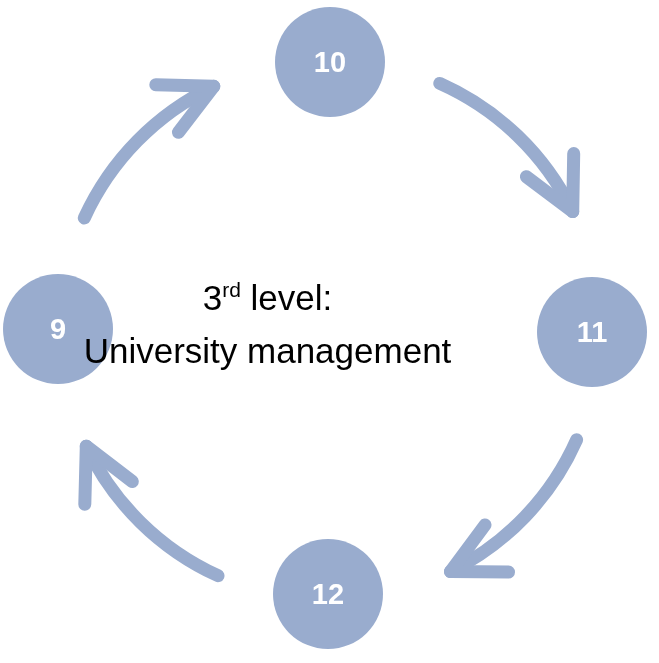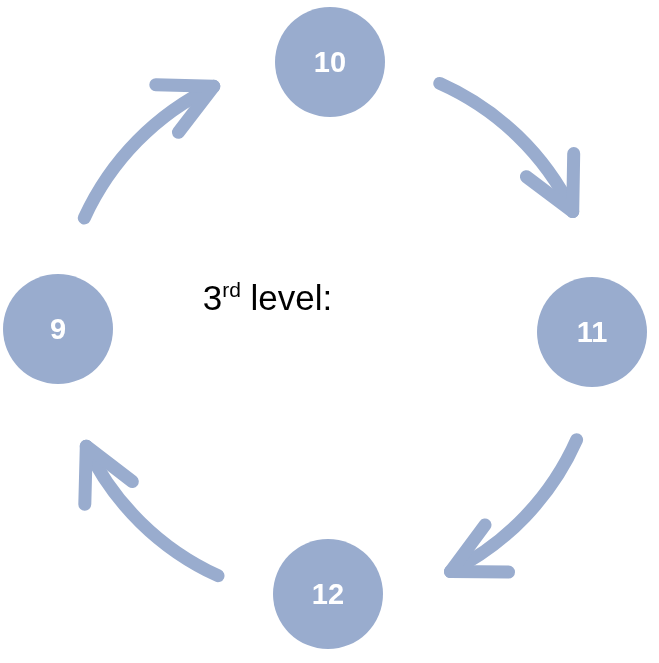--- a/index.html
+++ b/index.html
@@ -100,15 +100,16 @@
     </g>
 
     <g>
       <circle class="node-circle" cx="58" cy="329" r="55"></circle>
       <text class="node-label" x="58" y="329" dy="0.35em">9</text>
     </g>
   </svg>
 
   <div class="center-label">
     <div class="center-line"><span>3</span><sup class="ord">rd</sup><span> level:</span></div>
+    <div class="center-line">University management</div>
   </div>
 
 </div>
 
 </body></html>

